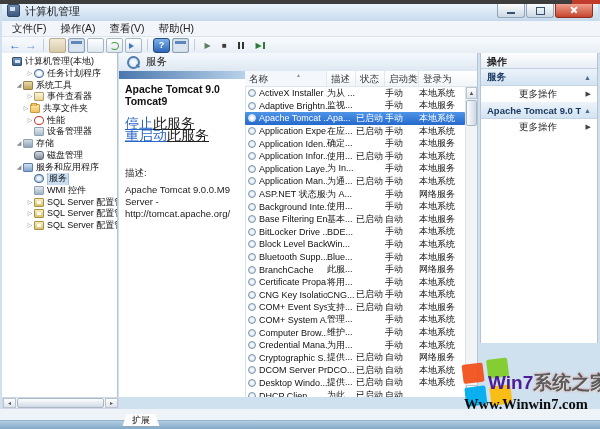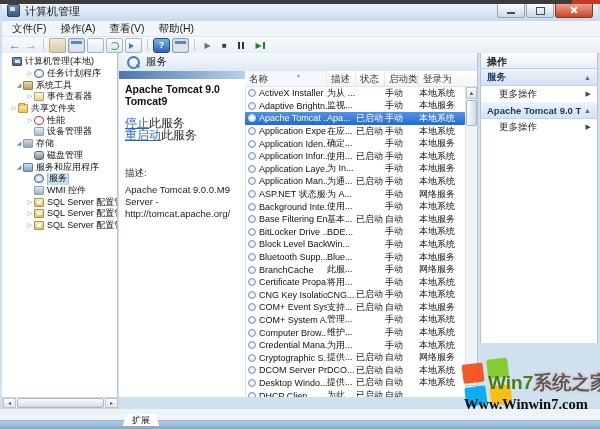--- a/index.html
+++ b/index.html
@@ -89,21 +89,21 @@
   
   .mid-panel{position:absolute;left:119px;top:53px;width:359px;height:344px;background:#fff;
     border-right:1px solid #b6c4d3;box-sizing:border-box;}
   .mid-header{height:18px;background:linear-gradient(#f4f8fc,#dee8f2);border-bottom:1px solid #c2cfdd;
     display:flex;align-items:center;padding-left:8px;font-size:10.5px;color:#1d1d1d;}
   .svc-glass{width:9px;height:9px;border:2px solid #4f7cb0;border-radius:50%;position:relative;margin-right:6px;flex:none;background:radial-gradient(#fff,#cfe0f2);}
   .svc-glass::after{content:"";position:absolute;left:7px;top:7px;width:4px;height:1.8px;background:#4f7cb0;transform:rotate(40deg);}
   .info-pane{position:absolute;left:0;top:18px;width:126px;bottom:0;border-right:1px solid #d8e0ea;overflow:hidden;}
   .info-band{height:8px;background:linear-gradient(90deg,#4a77ad,#b9d2ea);}
   .info-title{font-size:10.5px;font-weight:bold;color:#111;padding:4px 6px 2px 6px;}
-  .info-links{padding:8px 6px 0 6px;font-size:12px;color:#222;line-height:12px;}
+  .info-links{padding:8px 6px 0 6px;font-size:14px;color:#222;line-height:12px;text-decoration:underline;}
   .link{color:#2a66c8;text-decoration:underline;}
   .info-desc-label{padding:26px 6px 2px 6px;font-size:9.5px;color:#222;}
   .info-desc{padding:2px 6px;font-size:9.5px;color:#222;line-height:12px;}
   
   .list{position:absolute;left:126px;top:18px;right:0;bottom:0;overflow:hidden;}
   .list-header{display:flex;height:16px;box-sizing:border-box;background:linear-gradient(#ffffff,#f1f5f9);
     border-bottom:1px solid #dfe5ec;font-size:9.5px;color:#333;}
   .hc{border-right:1px solid #e2e8ee;padding:2px 0 0 4px;box-sizing:border-box;position:relative;white-space:nowrap;overflow:hidden;}
   .hc-name{width:82px;background:#f4f8fc;}
   .hc-desc{width:29px;}
@@ -139,37 +139,37 @@
   
   .actions-panel{position:absolute;left:480px;top:53px;width:118px;height:290px;background:#fff;
     border:1px solid #b6c4d3;border-top:none;border-bottom:none;box-sizing:border-box;}
   .ap-header{height:16px;background:linear-gradient(#fefefe,#e7eef6);border-bottom:1px solid #c2cfdd;
     font-size:10px;font-weight:bold;color:#1d1d1d;padding:2px 6px 0 6px;box-sizing:border-box;}
   .ap-section{height:16px;background:linear-gradient(#ecf3fa,#d3e3f2);border-bottom:1px solid #c6d5e4;
     display:flex;justify-content:space-between;align-items:center;padding:0 6px;
     font-size:9.5px;font-weight:bold;color:#17375e;white-space:nowrap;overflow:hidden;}
   .ap-caret{font-size:7px;color:#4a6a8a;flex:none;margin-left:3px;}
   .ap-item{height:16px;display:flex;justify-content:space-between;align-items:center;
-    padding:0 6px 0 18px;font-size:9.5px;color:#1a1a1a;}
+    padding:0 6px 0 18px;font-size:9.5px;color:#1a1a1a;margin-left:20px;}
   .ap-arrow{font-size:7px;color:#444;}
   .ap-title-trunc{overflow:hidden;text-overflow:clip;white-space:nowrap;}
   
   .bottom-frame{position:absolute;left:0;top:409px;width:600px;height:11px;background:#eef3f8;}
   .bottom-edge{position:absolute;left:0;top:420px;width:600px;height:9px;
     background:linear-gradient(#b3cde2,#7ba4c4);border-top:1px solid #92b4cf;}
   
   .watermark{position:absolute;right:0;bottom:7px;width:138px;height:62px;z-index:50;pointer-events:none;}
   .wm-flag{position:absolute;left:2px;top:2px;width:48px;height:44px;transform:rotate(-7deg);}
   .wm-flag span{position:absolute;width:21px;height:19px;border-radius:2px;opacity:.95;}
   .fl-r{left:0;top:0;background:#f1511b;}
   .fl-g{right:2px;top:-2px;background:#80cc28;}
   .fl-b{left:0;bottom:2px;background:#00adef;}
   .fl-y{right:2px;bottom:0;background:#fbbc09;}
   .wm-line1{position:absolute;left:26px;top:10px;font-size:19px;font-weight:bold;white-space:nowrap;}
-  .wm-win7{color:#4d7c0f;}
+  .wm-win7{color:#4c1d95;}
   .wm-szj{color:#5a5a5a;text-shadow:0 0 1px #fff,1px 1px 0 #e0e0e0, 0 0 2px #cc4433;}
   .wm-line2{position:absolute;left:2px;top:36px;font-family:"Liberation Serif",serif;
     font-size:14.5px;font-weight:bold;color:#0c0c0c;white-space:nowrap;}
 </style>
 </head>
 <body>
 
 <div class="screen">
 
   <div class="desktop-strip">
@@ -229,21 +229,21 @@
       <div class="tree-item" style="padding-left: 13px;">
     <span class="expander">◢</span>
     <span class="ti ti-tools"></span>
     <span class="tlabel">系统工具</span>
   </div>
       <div class="tree-item" style="padding-left: 24px;">
     <span class="expander">▷</span>
     <span class="ti ti-event-log"></span>
     <span class="tlabel">事件查看器</span>
   </div>
-      <div class="tree-item" style="padding-left: 8px;">
+      <div class="tree-item" style="padding-left: 20px;">
     <span class="expander">▷</span>
     <span class="ti ti-shared-folder"></span>
     <span class="tlabel">共享文件夹</span>
   </div>
       <div class="tree-item" style="padding-left: 24px;">
     <span class="expander">▷</span>
     <span class="ti ti-performance"></span>
     <span class="tlabel">性能</span>
   </div>
       <div class="tree-item" style="padding-left: 24px;">

